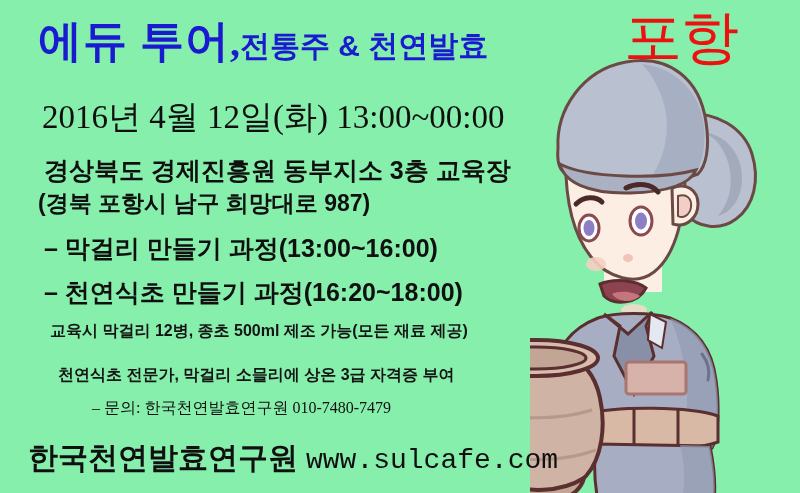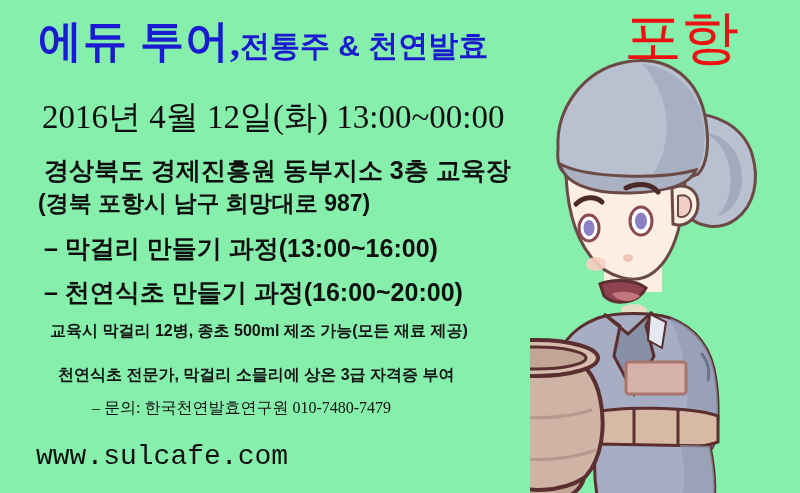--- a/index.html
+++ b/index.html
@@ -230,24 +230,25 @@
     <span id="title-sub">전통주 &amp; 천연발효</span>
   </div>
   <div id="title-city">포항</div>
 
   <div class="txt" id="date-line">2016년 4월 12일(화) 13:00~00:00</div>
 
   <div class="txt" id="venue-1">경상북도 경제진흥원 동부지소 3층 교육장</div>
   <div class="txt" id="venue-2">(경북 포항시 남구 희망대로 987)</div>
 
   <div class="txt course-line" id="course-1">– 막걸리 만들기 과정(13:00~16:00)</div>
-  <div class="txt course-line" id="course-2">– 천연식초 만들기 과정(16:00~20:00)</div>
+  <div class="txt course-line" id="course-2">– 천연식초 만들기 과정(16:20~18:00)</div>
 
   <div class="txt fine-line" id="fine-1">교육시 막걸리 12병, 종초 500ml 제조 가능(모든 재료 제공)</div>
   <div class="txt fine-line" id="fine-3">천연식초 전문가, 막걸리 소믈리에 상온 3급 자격증 부여</div>
 
   <div class="txt" id="contact-line">– 문의: 한국천연발효연구원 010-7480-7479</div>
 
   <div id="footer-row">
+    <span id="footer-name">한국천연발효연구원</span>
     <span id="footer-url">www.sulcafe.com</span>
   </div>
 
 </div>
 
 </body></html>

